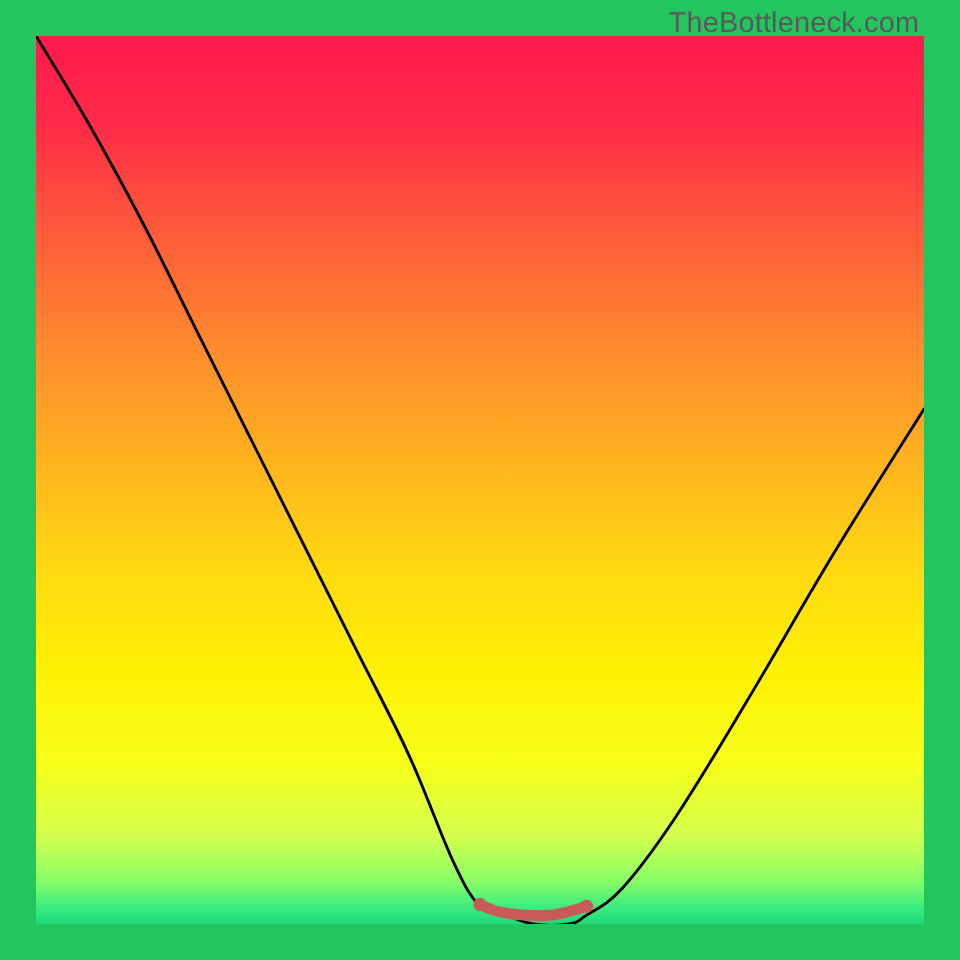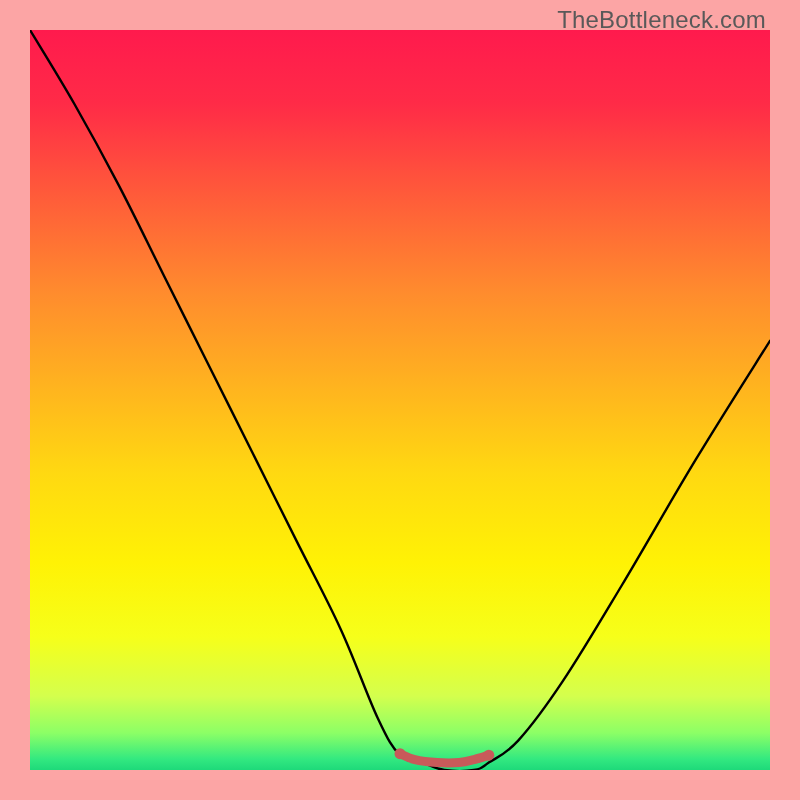--- a/index.html
+++ b/index.html
@@ -8,21 +8,21 @@
     width: 800px;
     height: 800px;
     background: #000;
     overflow: hidden;
     font-family: Arial, Helvetica, sans-serif;
   }
   .frame {
     position: relative;
     width: 800px;
     height: 800px;
-    background: #fca5a5;
+    background: #22c55e;
   }
   .plot-area {
     position: absolute;
     left: 30px;
     top: 30px;
     width: 740px;
     height: 740px;
     overflow: hidden;
   }
   .gradient-bg {

